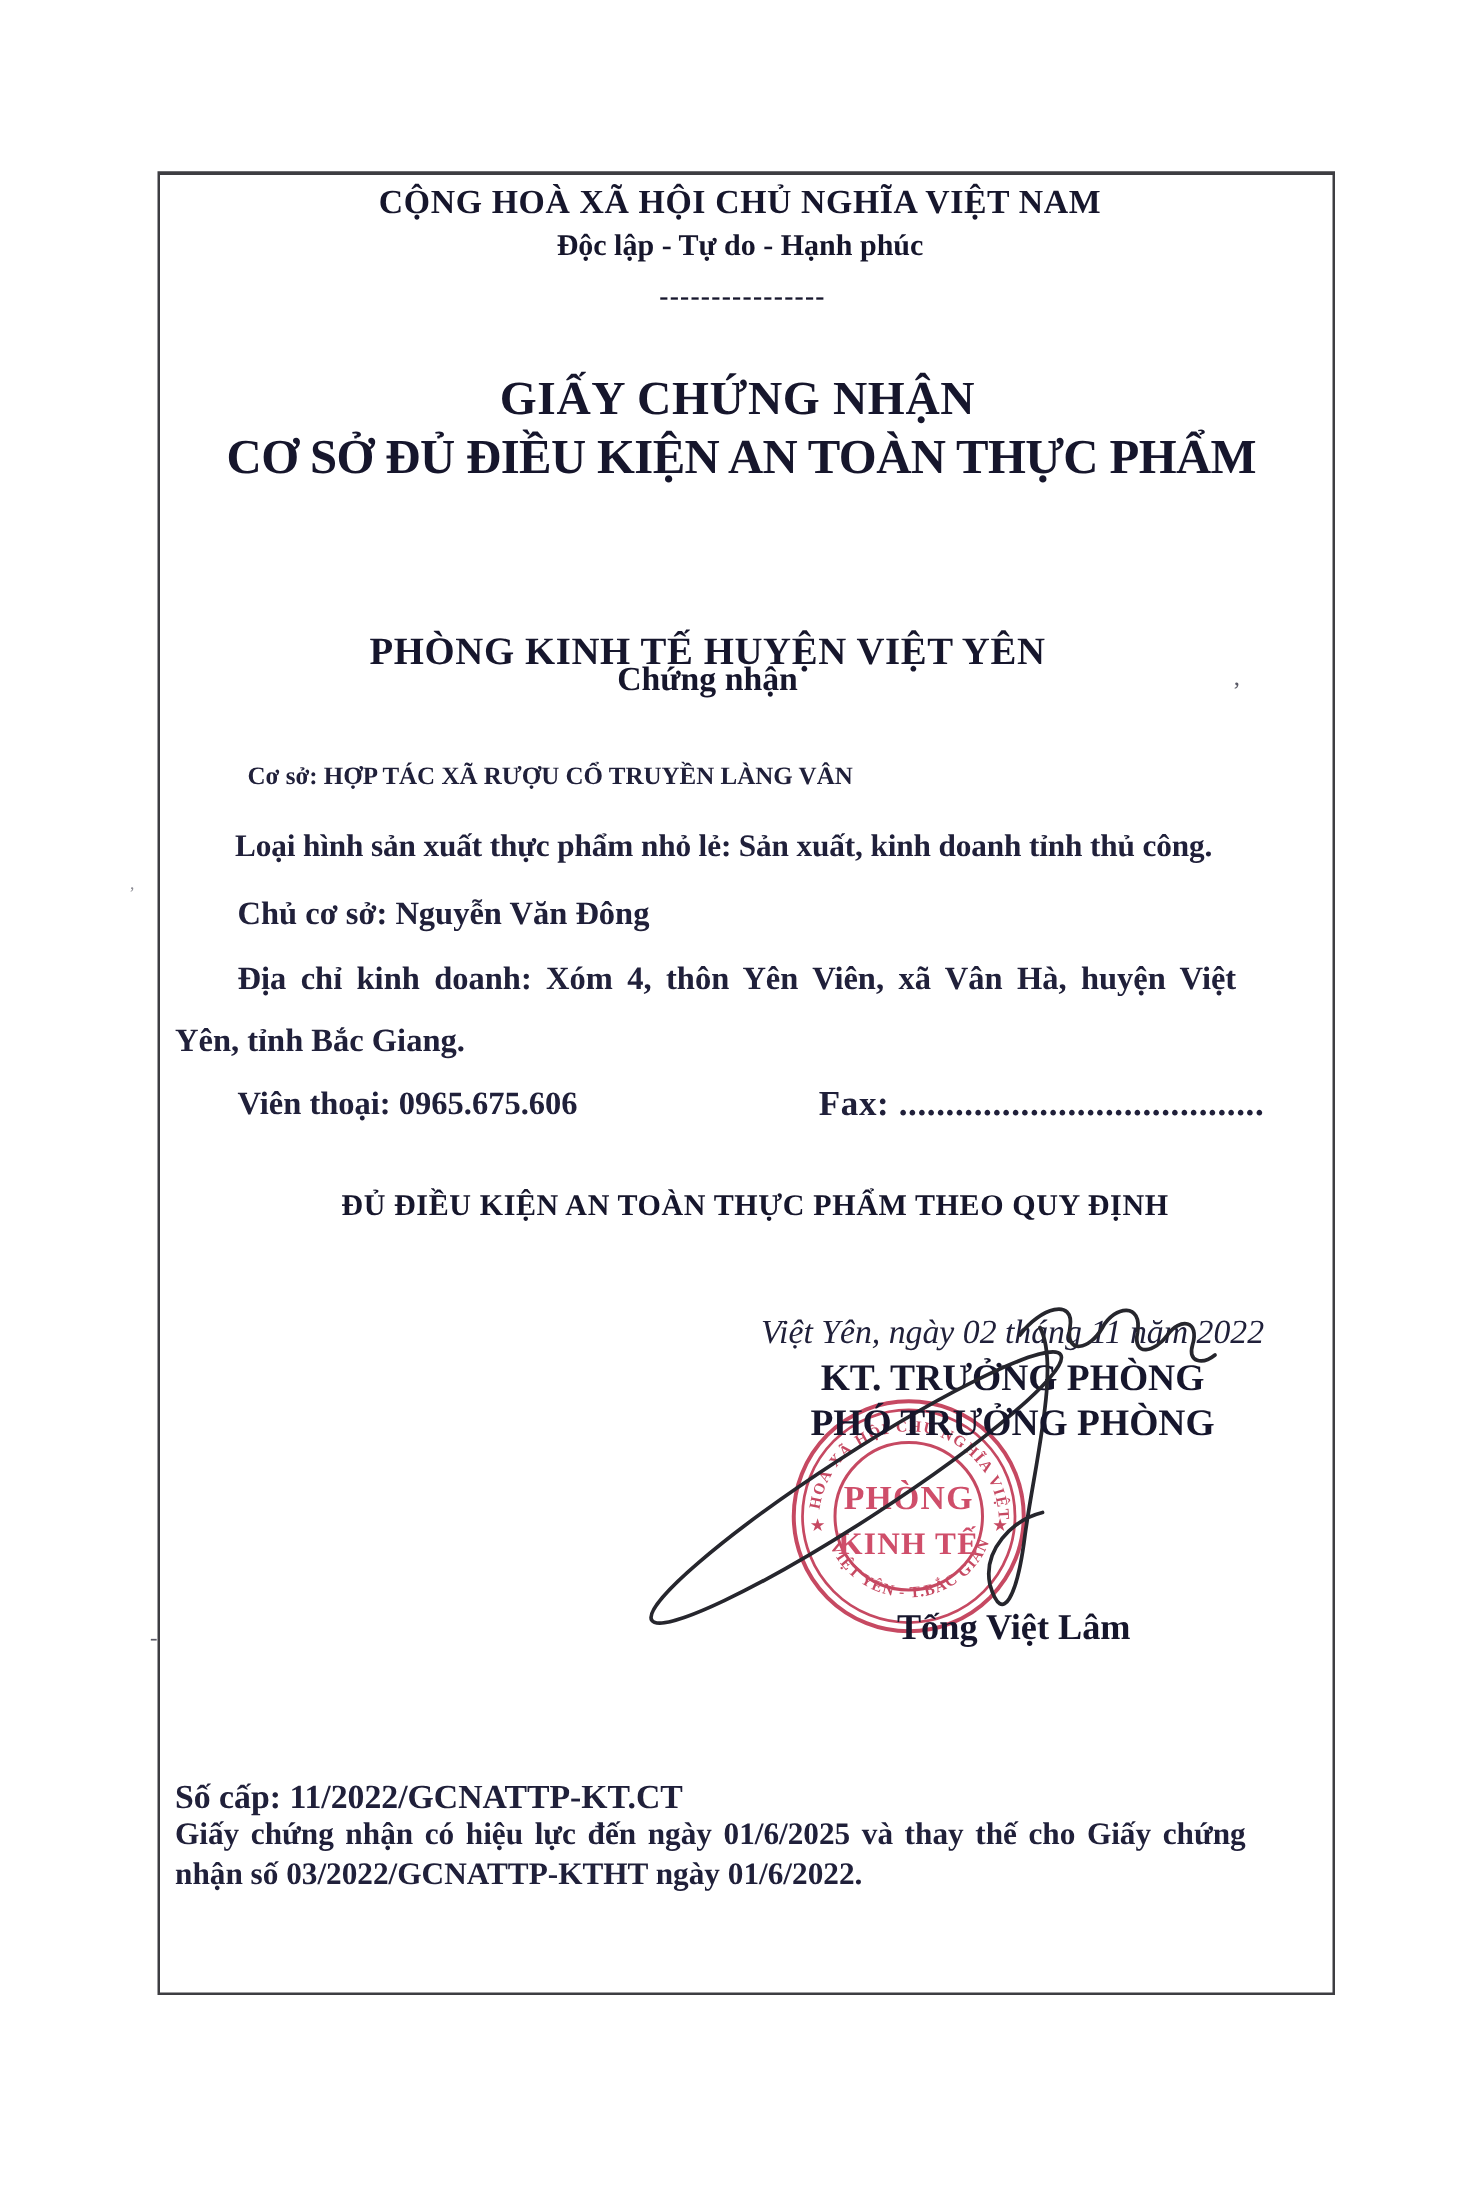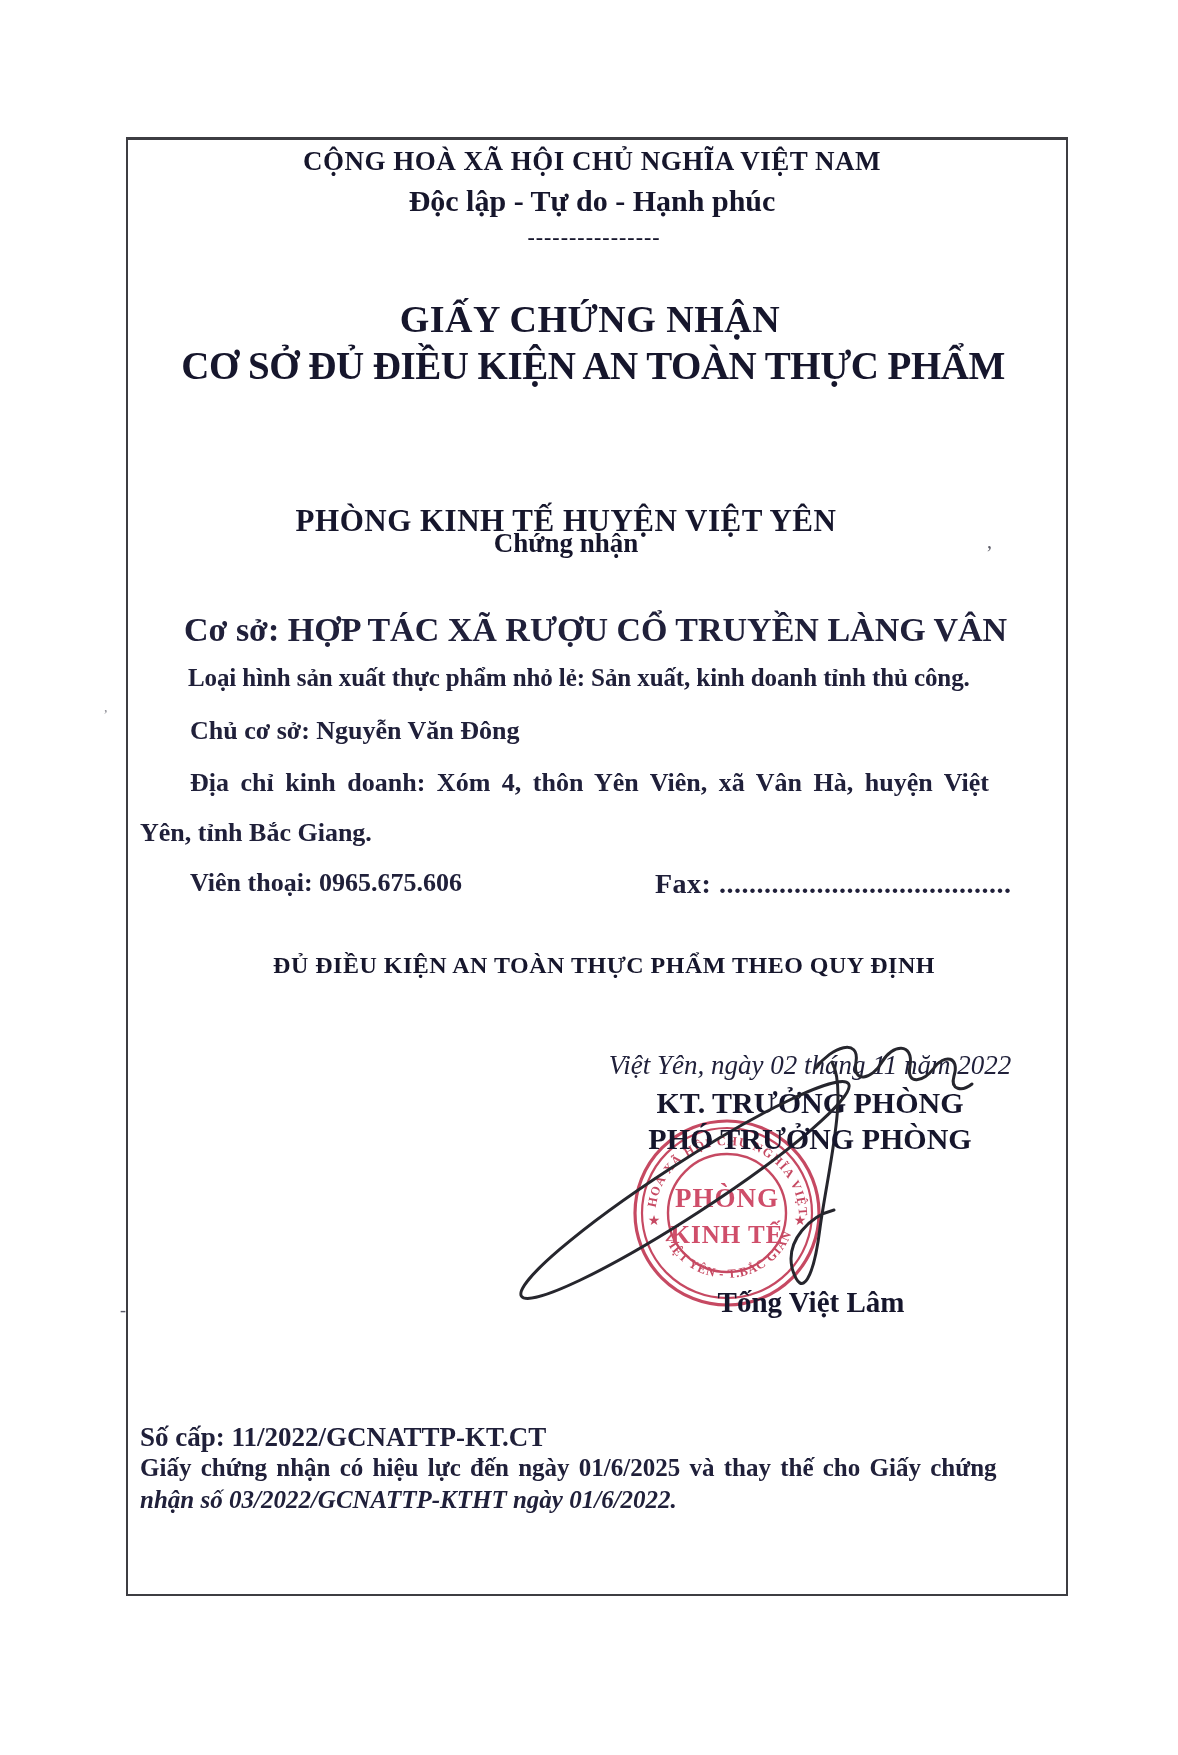--- a/index.html
+++ b/index.html
@@ -16,47 +16,47 @@
     left:126px;top:137px;width:938px;height:1454px;
     border:2px solid #3d3d42;
     border-top-width:3px;
   }
   .t{position:absolute;white-space:nowrap;line-height:1.15;}
   .b{font-weight:bold;}
   .center{transform:translateX(-50%);}
   .dark{color:#16162c;}
 
   .hdr1{top:146px;left:592px;font-size:27px;letter-spacing:.5px;}
-  .hdr2{top:184px;left:592px;font-size:30px;}
+  .hdr2{top:184px;left:592px;font-size:24px;}
   .dashes{top:224px;left:594px;font-size:22px;letter-spacing:1px;}
 
   .title1{top:298px;left:590px;font-size:38px;letter-spacing:.5px;}
   .title2{top:344px;left:593px;font-size:39px;letter-spacing:-.5px;}
 
   .issuer{top:478px;left:566px;font-size:31px;letter-spacing:.5px;margin-top:25px;}
   .certify{top:528px;left:566px;font-size:27px;}
 
-  .l-coso{top:610px;left:184px;font-size:34px;}
+  .l-coso{top:610px;left:198px;font-size:20px;}
   .l-loaihinh{top:664px;left:188px;font-size:25px;letter-spacing:-.1px;}
   .l-chucoso{top:716px;left:190px;font-size:26px;}
   .l-diachi1{top:768px;left:190px;font-size:26px;word-spacing:5px;}
   .l-diachi2{top:818px;left:140px;font-size:26px;}
   .l-phone{top:868px;left:190px;font-size:26px;}
   .l-fax{top:868px;left:655px;font-size:28px;letter-spacing:.5px;}
 
   .statement{top:952px;left:592px;font-size:24px;letter-spacing:.5px;margin-left:12px;}
 
   .dateline{top:1050px;left:810px;font-size:27px;font-style:italic;}
   .sig-title1{top:1086px;left:810px;font-size:30px;}
   .sig-title2{top:1122px;left:810px;font-size:30px;}
   .signer{top:1286px;left:811px;font-size:29px;}
 
   .foot1{top:1422px;left:140px;font-size:27px;}
   .foot2{top:1454px;left:140px;font-size:25px;word-spacing:3px;}
-  .foot3{top:1486px;left:140px;font-size:25px;font-style:italic;}
+  .foot3{top:1486px;left:140px;font-size:25px;}
 
   .seal{position:absolute;left:627px;top:1113px;width:200px;height:200px;z-index:2;opacity:.92;}
   .signature{position:absolute;left:480px;top:1030px;width:520px;height:300px;z-index:3;}
 
   .artifact{position:absolute;color:#5a5a66;font-size:20px;z-index:1;}
   .art1{top:542px;left:986px;}
   .art2{top:700px;left:104px;font-size:14px;color:#8a8a92;}
   .art3{top:1300px;left:120px;font-size:18px;}
 </style>
 </head>

